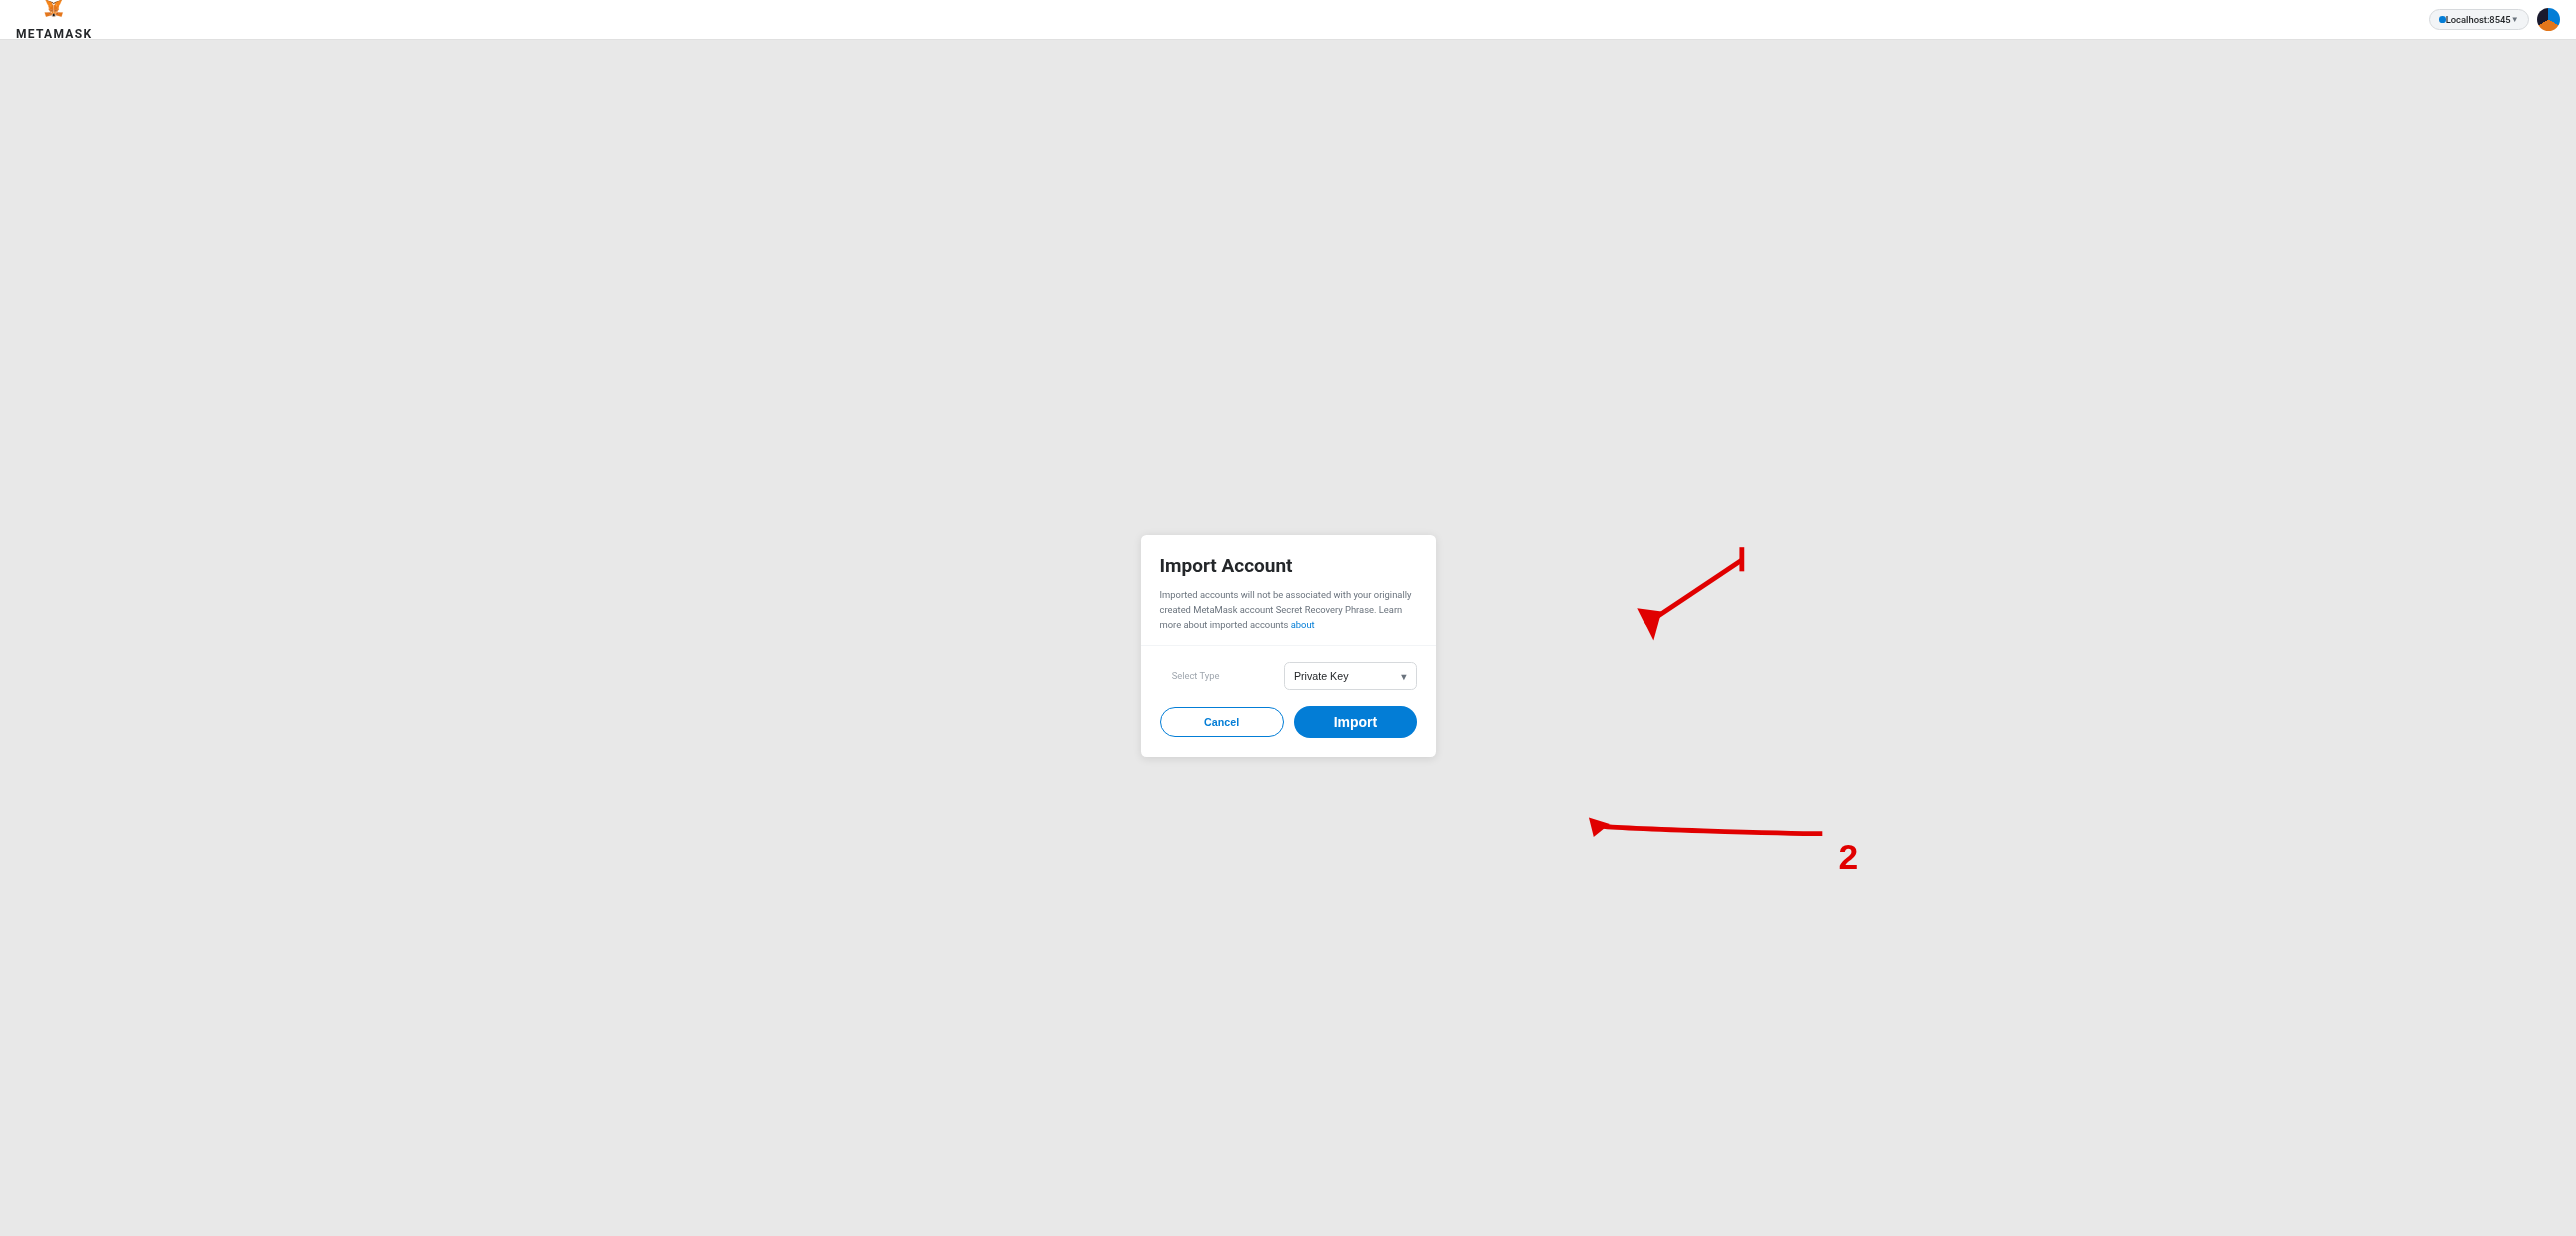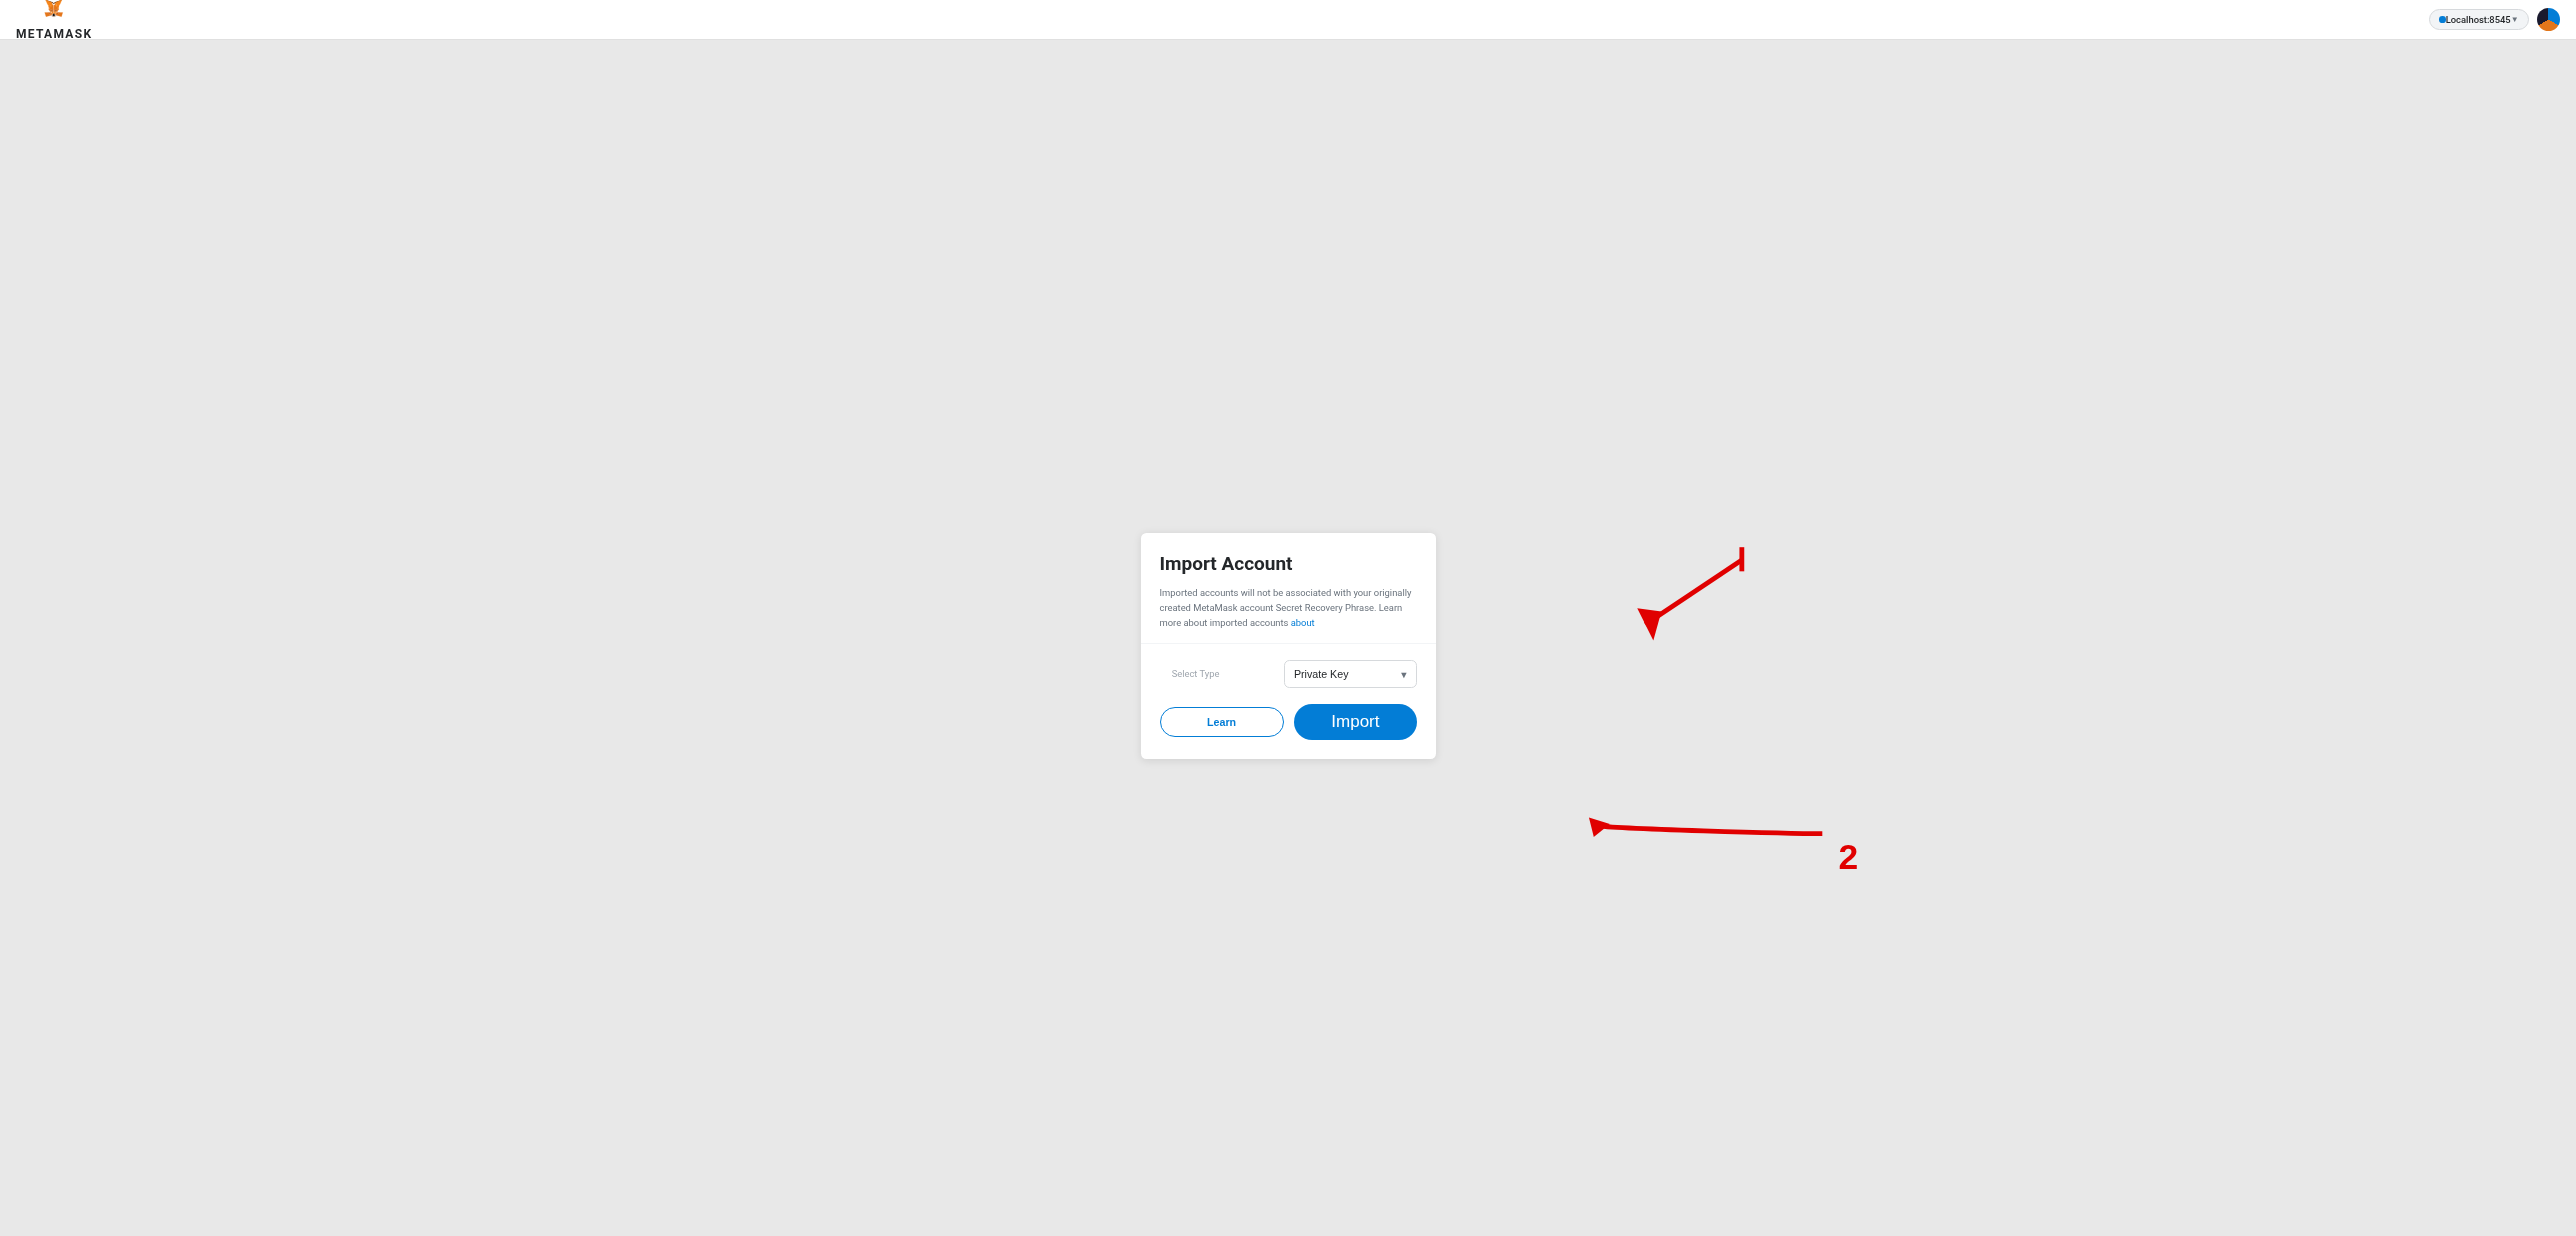--- a/index.html
+++ b/index.html
@@ -230,22 +230,22 @@
       transition: background 0.15s;
     }
 
     .btn-import {
       flex: 1;
       padding: 8px 16px;
       border: none;
       border-radius: 670px;
       background: #037dd6;
       color: #ffffff;
-      font-size: 17px;
-      font-weight: 400;
+      font-size: 14px;
+      font-weight: 700;
       cursor: pointer;
       transition: background 0.15s;
     }
 
     
     .annotation-layer {
       position: fixed;
       top: 0;
       left: 0;
       width: 100%;
@@ -333,21 +333,21 @@
           <select class="type-select">
             <option>Private Key</option>
             <option>JSON File</option>
           </select>
           <span class="select-chevron">▼</span>
         </div>
       </div>
 
 
       <div class="buttons-row">
-        <button class="btn-cancel">Learn</button>
+        <button class="btn-cancel">Cancel</button>
         <button class="btn-import">Import</button>
       </div>
 
     </div>
   </div>
 </main>
 
 <svg class="annotation-layer" viewBox="0 0 1536 768" preserveAspectRatio="xMidYMid meet">
 
   <g>

